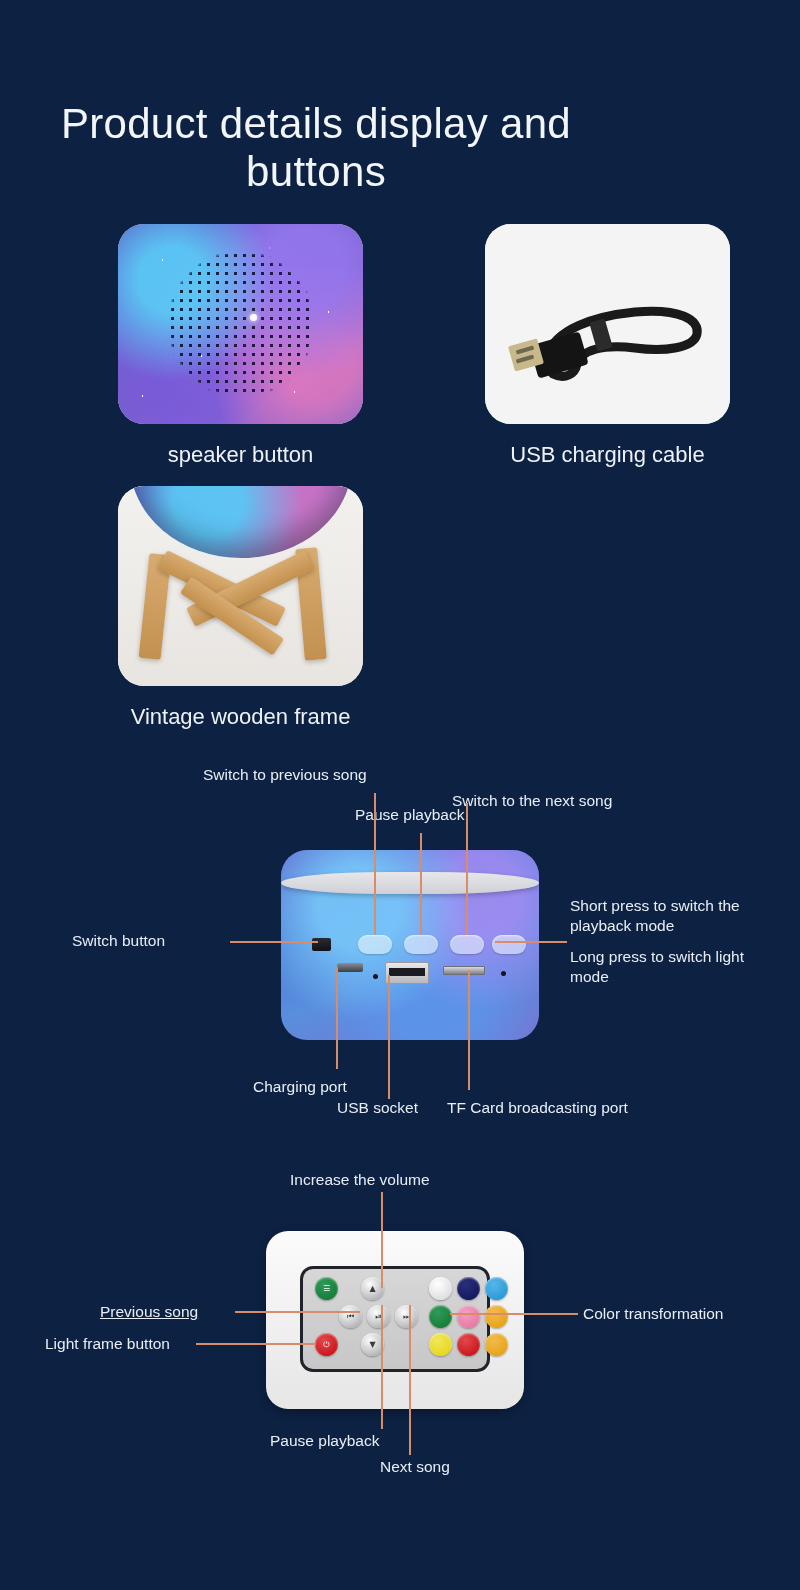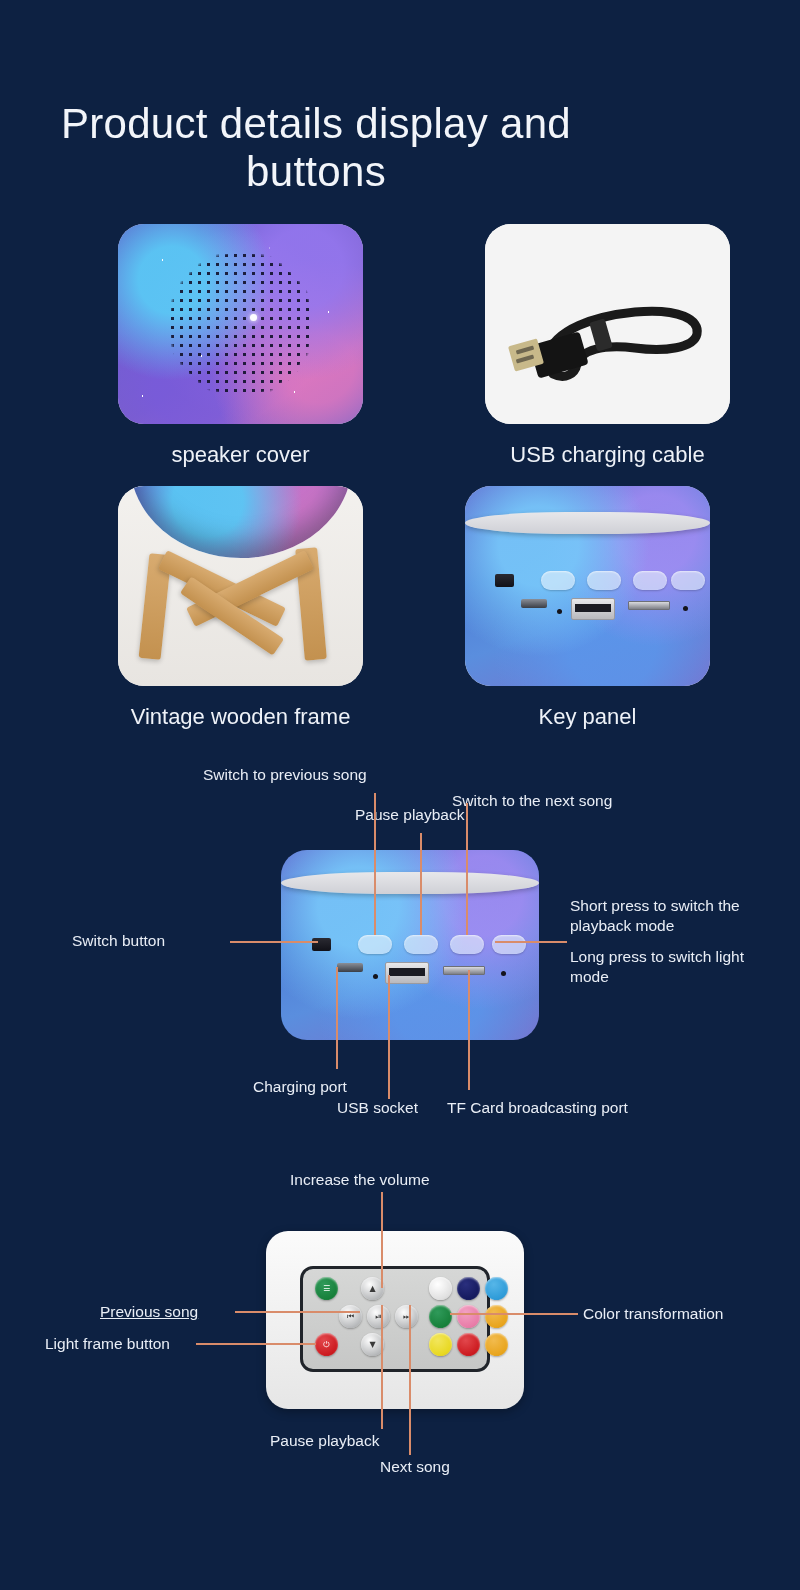--- a/index.html
+++ b/index.html
@@ -143,21 +143,21 @@
 
   <div class="title">Product details display and buttons</div>
 
   <div class="tile t1">
     <div class="frame">
       <div class="galaxy"></div>
       <div class="stars"></div>
       <div class="grille"></div>
       <div class="grille-dot"></div>
     </div>
-    <div class="cap">speaker cover</div>
+    <div class="cap">speaker button</div>
   </div>
 
   <div class="tile t2">
     <div class="frame">
       <div class="white-bg"></div>
       <svg width="245" height="200" style="position:absolute;inset:0">
         <path d="M62 132 C 70 105, 110 92, 150 88 C 195 84, 215 96, 212 110 C 209 124, 180 128, 150 124 C 118 120, 96 126, 92 140" stroke="#1a1a1a" stroke-width="9" fill="none" stroke-linecap="round"></path>
         <path d="M92 140 C 90 150, 80 156, 68 150" stroke="#1a1a1a" stroke-width="9" fill="none" stroke-linecap="round"></path>
         <rect x="48" y="114" width="52" height="34" rx="4" fill="#141414" transform="rotate(-16 74 131)"></rect>
         <rect x="26" y="118" width="30" height="26" rx="2" fill="#c8b98a" transform="rotate(-16 41 131)"></rect>
@@ -175,37 +175,20 @@
       <div class="sphere-bottom"></div>
       <div class="wood" style="left:26px; top:68px; width:22px; height:105px; transform:rotate(6deg);"></div>
       <div class="wood" style="left:182px; top:62px; width:22px; height:112px; transform:rotate(-5deg);"></div>
       <div class="wood" style="left:38px; top:92px; width:132px; height:21px; transform:rotate(26deg);"></div>
       <div class="wood" style="left:66px; top:92px; width:132px; height:21px; transform:rotate(-26deg);"></div>
       <div class="wood" style="left:58px; top:120px; width:112px; height:20px; transform:rotate(34deg);"></div>
     </div>
     <div class="cap">Vintage wooden frame</div>
   </div>
 
-  <div class="tile t4">
-    <div class="frame">
-      <div class="kp-bg"></div>
-      <div class="kp-band"></div>
-      <div class="kp-switch" style="left:30px; top:88px;"></div>
-      <div class="kp-btn" style="left:76px; top:85px;"></div>
-      <div class="kp-btn" style="left:122px; top:85px;"></div>
-      <div class="kp-btn" style="left:168px; top:85px;"></div>
-      <div class="kp-btn" style="left:206px; top:85px;"></div>
-      <div class="kp-micro" style="left:56px; top:113px;"></div>
-      <div class="kp-hole" style="left:92px; top:123px;"></div>
-      <div class="kp-usb" style="left:106px; top:112px;"></div>
-      <div class="kp-tf" style="left:163px; top:115px;"></div>
-      <div class="kp-hole" style="left:218px; top:120px;"></div>
-    </div>
-    <div class="cap">Key panel</div>
-  </div>
 
   <div class="diagram">
 
     <div class="kp-big">
       <div class="kp-bg"></div>
       <div class="kp-band" style="top:22px;"></div>
       <div class="kp-switch" style="left:31px; top:88px;"></div>
       <div class="kp-btn" style="left:77px; top:85px;"></div>
       <div class="kp-btn" style="left:123px; top:85px;"></div>
       <div class="kp-btn" style="left:169px; top:85px;"></div>

